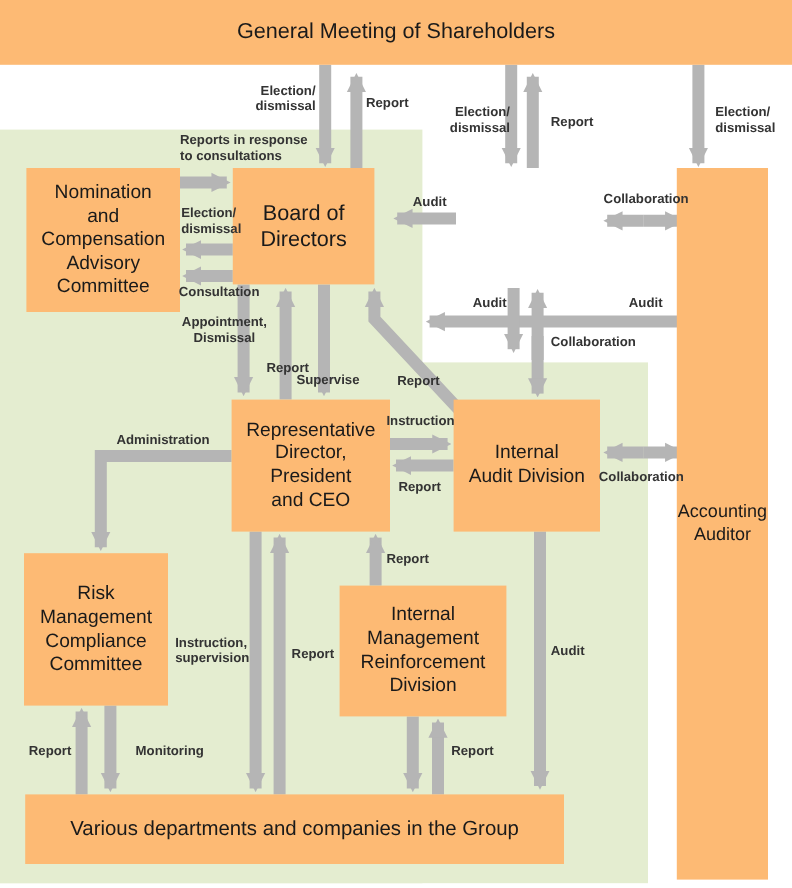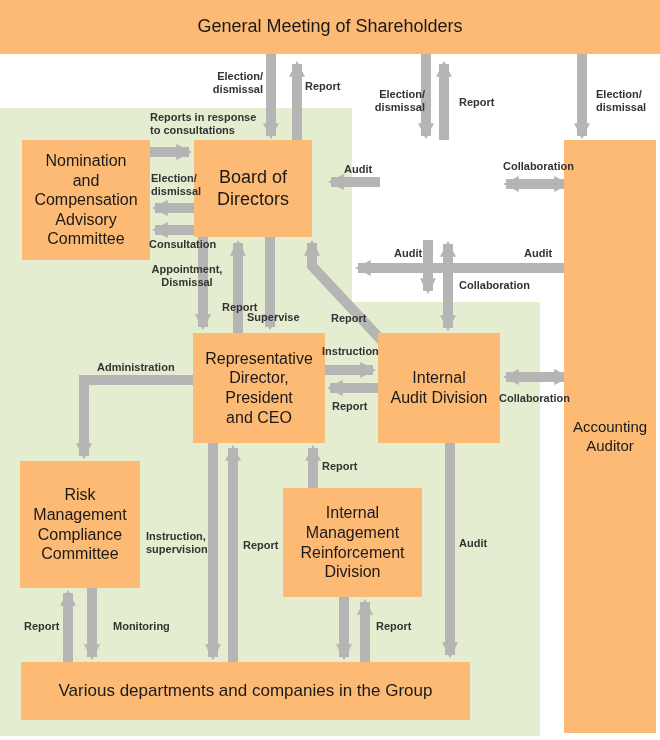--- a/index.html
+++ b/index.html
@@ -14,21 +14,21 @@
   #arrows line,#arrows polyline{stroke:#B5B5B5;stroke-width:10;fill:none;stroke-linejoin:miter;}
   .node{
     position:absolute;background:#fdba74;color:#1A1A1A;
     display:flex;align-items:center;justify-content:center;
     text-align:center;white-space:pre-line;font-weight:400;line-height:1.22;
   }
   #n-gms{left:0;top:0;width:660px;height:54px;font-size:18px;}
   #n-nom{left:22px;top:140px;width:128px;height:120px;font-size:16px;}
   #n-bod{left:194px;top:140px;width:118px;height:97px;font-size:18px;}
   #n-asb{left:380px;top:140px;width:120px;height:100px;font-size:16px;}
-  #n-aa {left:564px;top:140px;width:92px;height:593px;font-size:15px;}
+  #n-aa {left:564px;top:140px;width:76px;height:593px;font-size:15px;}
   #n-ceo{left:193px;top:333px;width:132px;height:110px;font-size:16px;}
   #n-iad{left:378px;top:333px;width:122px;height:110px;font-size:16px;}
   #n-rmc{left:20px;top:461px;width:120px;height:127px;font-size:16px;}
   #n-imr{left:283px;top:488px;width:139px;height:109px;font-size:16px;}
   #n-grp{left:21px;top:662px;width:449px;height:58px;font-size:17px;}
   .lbl{
     position:absolute;font-size:11px;font-weight:700;color:#333333;
     line-height:1.18;white-space:pre-line;
   }
   #l-e1{left:199px;top:70px;width:64px;text-align:right;}

